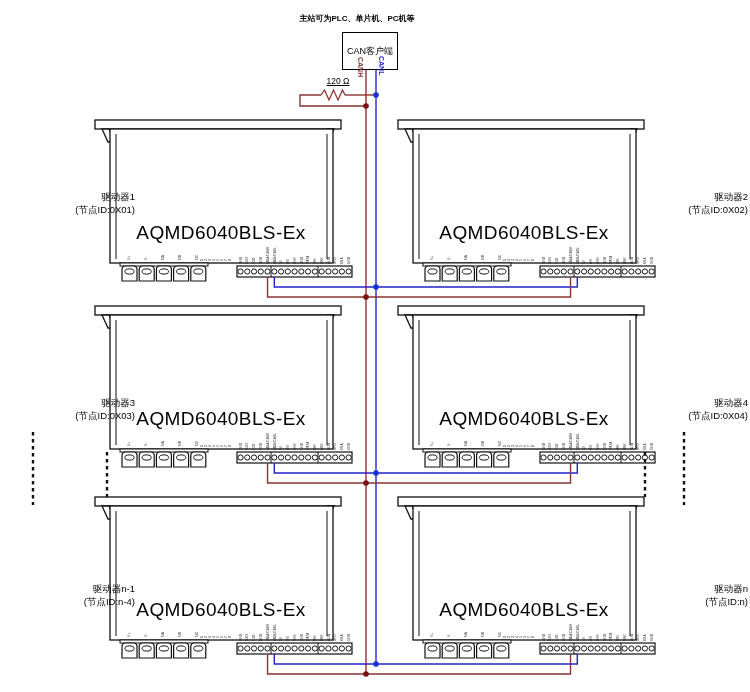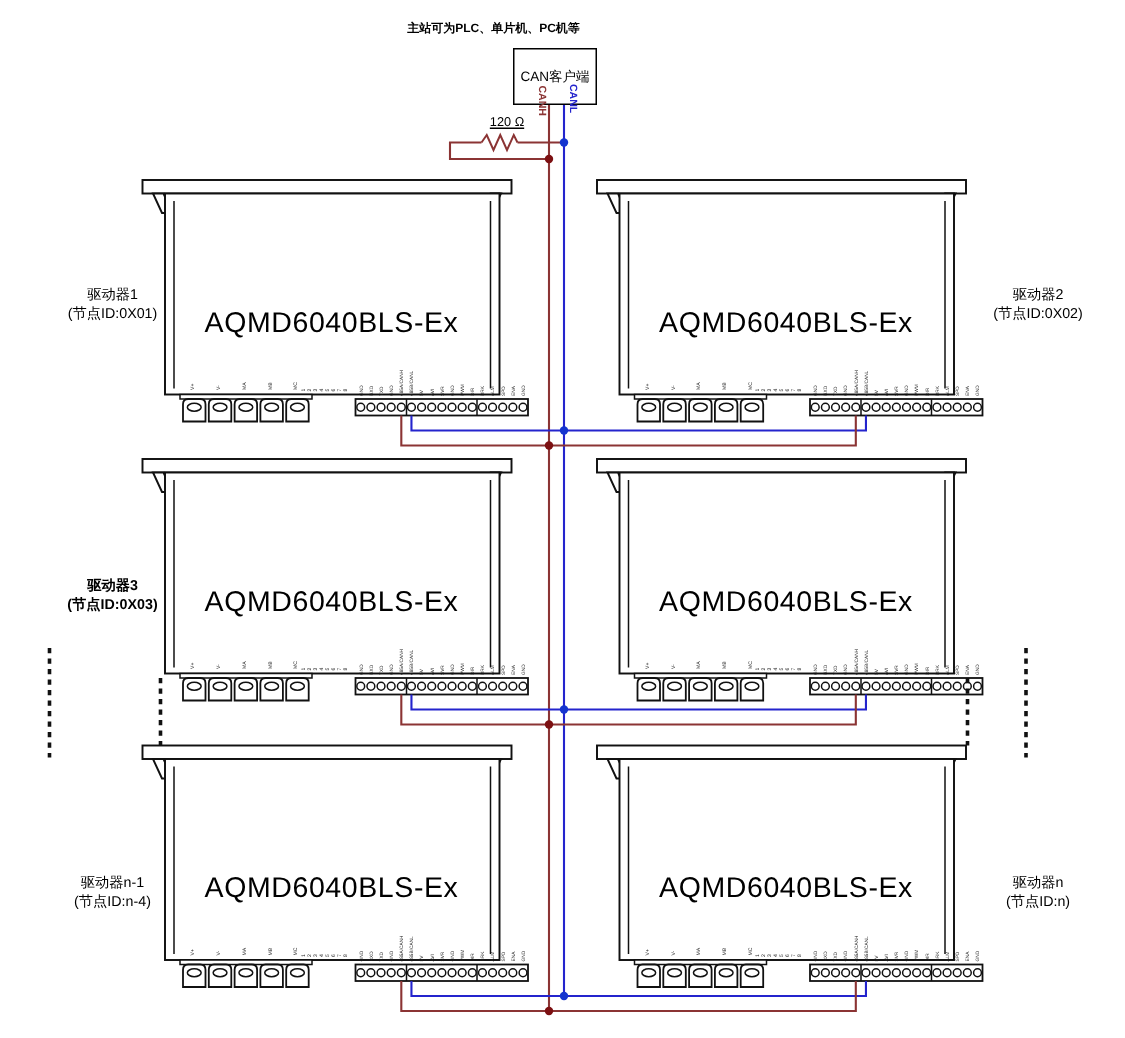--- a/index.html
+++ b/index.html
@@ -3,45 +3,45 @@
 <meta charset="utf-8">
 <style>
   html,body{margin:0;padding:0;background:#ffffff;}
   #stage{
     position:relative;width:750px;height:692px;background:#ffffff;overflow:hidden;
     font-family:"Liberation Sans", sans-serif;color:#000;
   }
   #diagram-svg{position:absolute;left:0;top:0;}
   .abs{position:absolute;}
   .note{
-    left:248px;top:13px;width:162px;text-align:center;
+    left:276px;top:13px;width:162px;text-align:center;
     font-size:8px;font-weight:bold;letter-spacing:0px;white-space:nowrap;
   }
   .master-box{
     left:342px;top:32px;width:56px;height:38px;border:1.4px solid #000;
     background:#fff;display:flex;align-items:center;justify-content:center;
     font-size:9px;box-sizing:border-box;white-space:nowrap;
   }
   .vlabel{
     writing-mode:vertical-rl;text-orientation:mixed;
     font-size:7px;font-weight:bold;letter-spacing:0px;line-height:1;
   }
   .canh-label{left:357px;top:57px;}
   .canl-label{left:378px;top:56px;}
   .resistor-label{left:323px;top:76px;width:30px;text-align:center;font-size:8.5px;white-space:nowrap;text-decoration:underline;}
   .model-label{
-    width:210px;text-align:center;font-size:19px;letter-spacing:0.4px;white-space:nowrap;
+    width:210px;text-align:center;font-size:19px;letter-spacing:0.4px;white-space:nowrap;margin-top:17px;
   }
   .model-left{left:116px;}  .model-right{left:419px;}
   .mrow0{top:205px;} .mrow1{top:391px;} .mrow2{top:582px;}
   .caption{
-    width:120px;text-align:center;font-size:9.5px;line-height:13px;white-space:nowrap;
+    width:120px;text-align:right;font-size:9.5px;line-height:13px;white-space:nowrap;
   }
   .cap-left{left:15px;}  .cap-right{left:636px;width:112px;}
-  .crow0{top:190px;} .crow1{top:384px;font-weight:bold;} .crow2{top:582px;}
+  .crow0{top:190px;} .crow1{top:396px;} .crow2{top:582px;}
 </style>
 </head>
 <body>
 
 <div id="stage">
 
   <svg id="diagram-svg" width="750" height="692" viewBox="0 0 750 692">
       <g transform="translate(95,120)">
         <rect x="0" y="0" width="246" height="9" fill="#ffffff" stroke="#111111" stroke-width="1.3"></rect>
         <polygon points="7,9 14,9 20,22 13,22" fill="#ffffff" stroke="#111111" stroke-width="1.3"></polygon>
@@ -504,20 +504,24 @@
     <div>(节点ID:0X01)</div>
   </div>
   <div class="abs caption cap-right crow0">
     <div>驱动器2</div>
     <div>(节点ID:0X02)</div>
   </div>
   <div class="abs caption cap-left crow1">
     <div>驱动器3</div>
     <div>(节点ID:0X03)</div>
   </div>
+  <div class="abs caption cap-right crow1">
+    <div>驱动器4</div>
+    <div>(节点ID:0X04)</div>
+  </div>
   <div class="abs caption cap-left crow2">
     <div>驱动器n-1</div>
     <div>(节点ID:n-4)</div>
   </div>
   <div class="abs caption cap-right crow2">
     <div>驱动器n</div>
     <div>(节点ID:n)</div>
   </div>
 
 </div>

